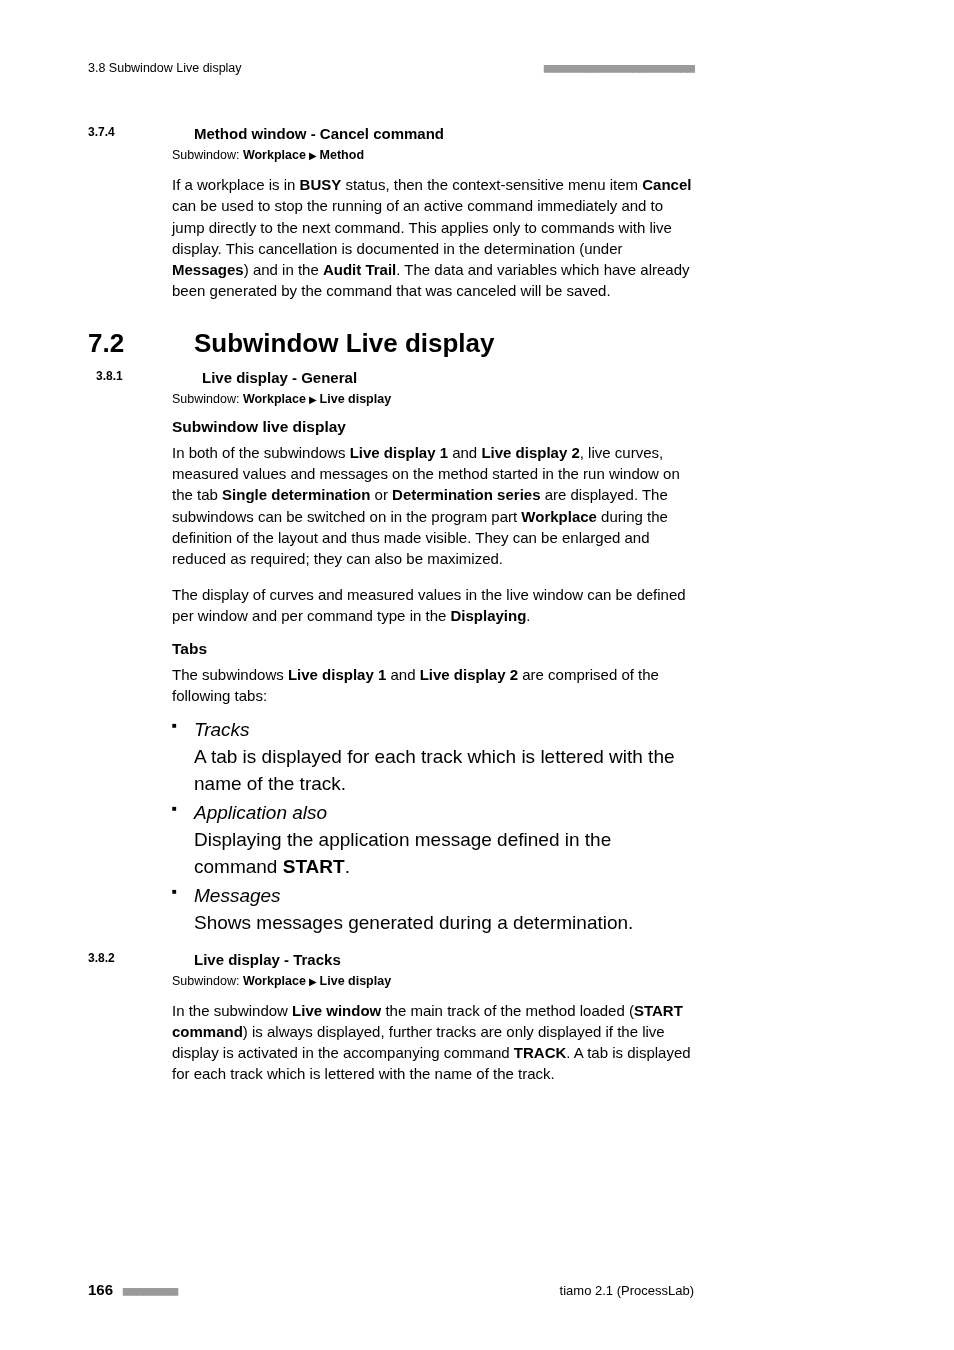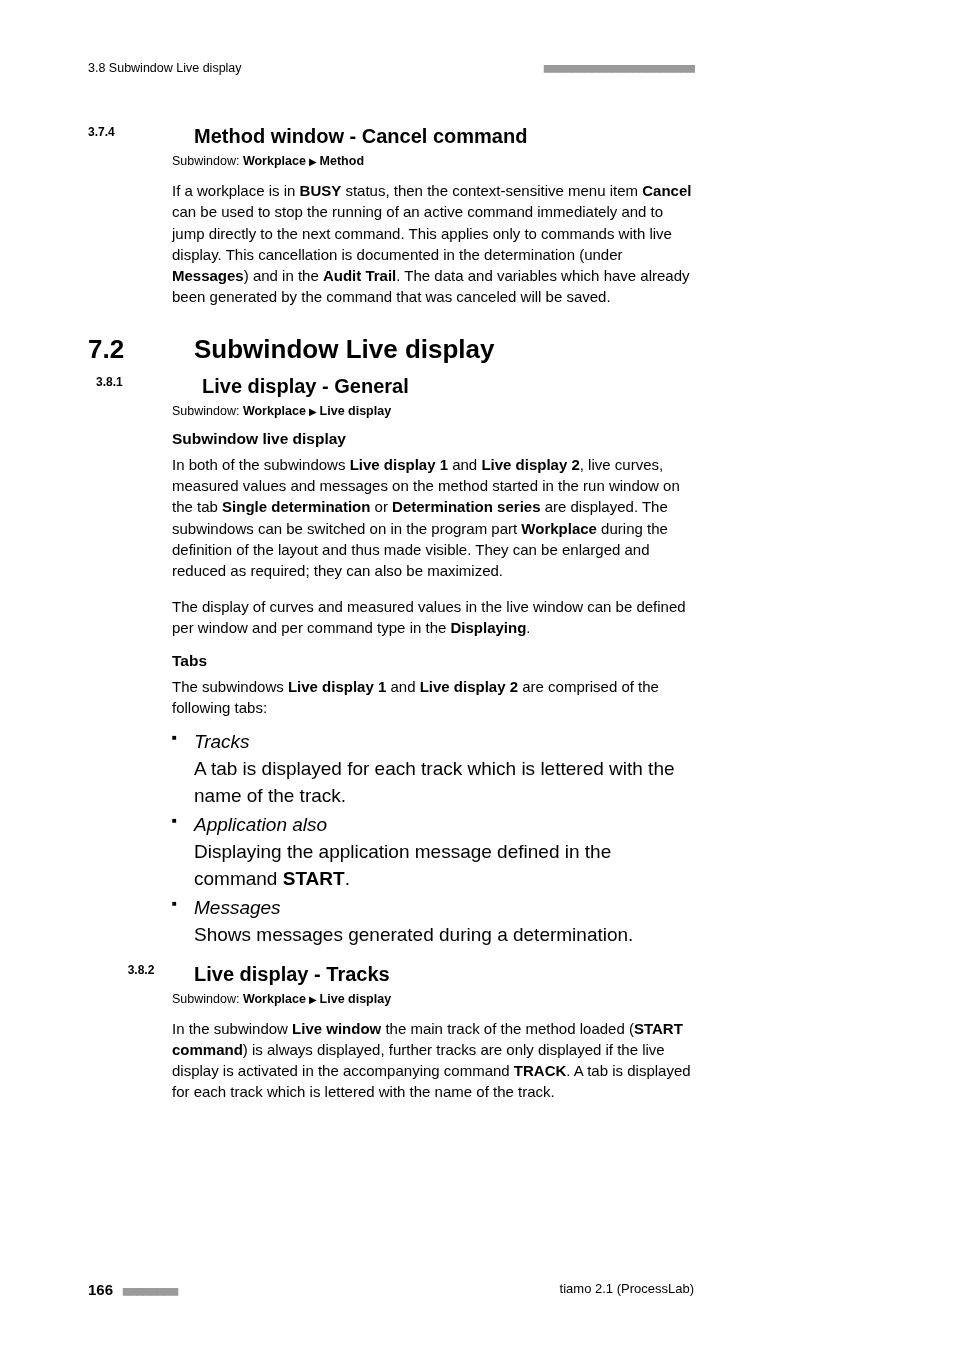--- a/index.html
+++ b/index.html
@@ -2,34 +2,34 @@
 <html><head>
 <meta charset="utf-8">
 <style>
   * { margin: 0; padding: 0; box-sizing: border-box; }
   html, body { width: 954px; height: 1350px; background: #fff; font-family: "Segoe UI", "Helvetica Neue", Arial, sans-serif; color: #000; }
   .page { position: relative; width: 782px; height: 1350px; padding: 60px 88px 52px 88px; }
   .runhead { display: flex; justify-content: space-between; align-items: center; font-size: 12.5px; margin-bottom: 50px; }
   .dashes { letter-spacing: -1px; color: #9a9a9a; font-family: monospace; font-size: 13px; }
   .sec { display: flex; margin-bottom: 6px; }
   .secnum { width: 106px; font-weight: 800; font-size: 12px; flex: 0 0 106px; }
-  .sectitle { font-weight: 800; font-size: 20px; }
+  .sectitle { font-weight: 800; font-size: 15px; }
   .h2 { display: flex; margin-top: 26px; margin-bottom: 8px; }
   .h2num { width: 106px; font-weight: 800; font-size: 26px; flex: 0 0 106px; }
   .h2title { font-weight: 800; font-size: 26px; }
   .content { margin-left: 84px; }
   .crumb { font-size: 12.5px; margin-bottom: 12px; }
   .crumb .arrow { font-size: 10px; padding: 0 3px; }
   .para { font-size: 15px; line-height: 1.42; margin-bottom: 14px; }
   .subhead { font-weight: 800; font-size: 15.5px; margin-top: 8px; margin-bottom: 6px; }
   ul.bullets { list-style: none; margin-bottom: 14px; }
   ul.bullets > li { position: relative; padding-left: 22px; font-size: 19px; line-height: 1.42; margin-bottom: 2px; }
   ul.bullets > li::before { content: "■"; position: absolute; left: 0; top: 3px; font-size: 8px; color: #000; }
   .bi { font-style: italic; }
-  .footer { position: absolute; left: 88px; right: 88px; bottom: 52px; display: flex; justify-content: space-between; align-items: flex-start; font-size: 13px; }
+  .footer { position: absolute; left: 88px; right: 88px; bottom: 52px; display: flex; justify-content: space-between; align-items: flex-end; font-size: 13px; }
   .pagenum { font-weight: 800; font-size: 15px; }
   .footdash { color: #9a9a9a; letter-spacing: -1px; font-family: monospace; font-size: 13px; margin-left: 6px; }
   .b { font-weight: 700; }
 </style>
 </head>
 <body>
 <div class="page">
 
   <div class="runhead">
     <span>3.8 Subwindow Live display</span>
@@ -82,21 +82,21 @@
         <span class="bi">Application also</span><br>
         <span>Displaying the application message defined in the command </span><span class="b">START</span><span>.</span>
       </li>
       <li>
         <span class="bi">Messages</span><br>
         <span>Shows messages generated during a determination.</span>
       </li>
     </ul>
   </div>
 
-  <div class="sec" style="margin-top:0;text-align:center;">
+  <div class="sec" style="margin-top:0;">
     <div class="secnum">3.8.2</div>
     <div class="sectitle">Live display - Tracks</div>
   </div>
   <div class="content">
     <div class="crumb">
       <span>Subwindow: </span><span class="b">Workplace</span><span class="arrow">▶</span><span class="b">Live display</span>
     </div>
     <p class="para">
       <span>In the subwindow </span><span class="b">Live window</span><span> the main track of the method loaded (</span><span class="b">START command</span><span>) is always displayed, further tracks are only displayed if the live display is activated in the accompanying command </span><span class="b">TRACK</span><span>. A tab is displayed for each track which is lettered with the name of the track.</span>
     </p>

